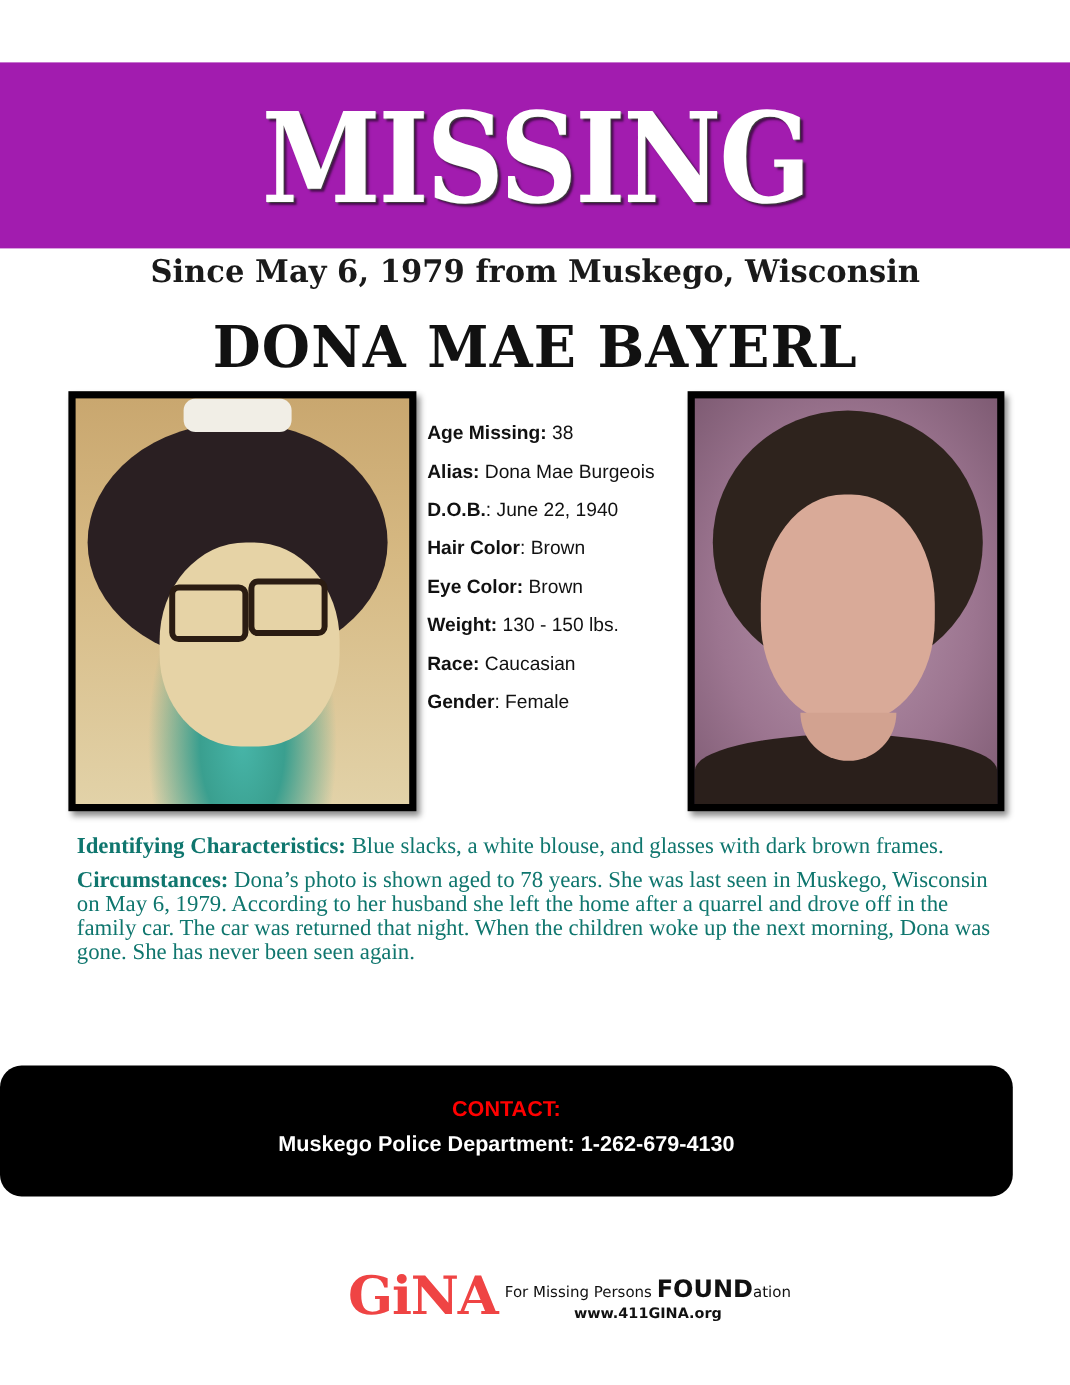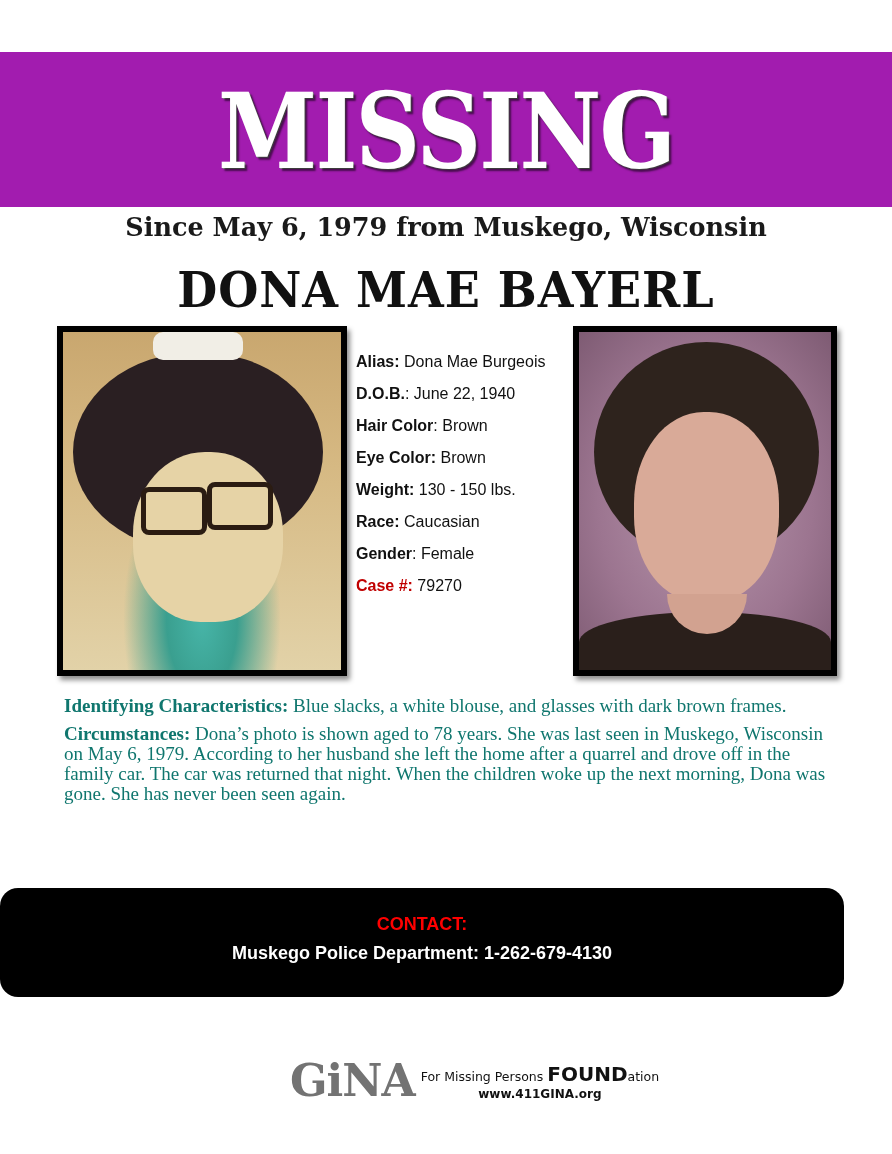--- a/index.html
+++ b/index.html
@@ -58,21 +58,21 @@
     .contact {
       position: absolute; left: 0; top: 888px; width: 844px; height: 109px; background: #000;
       text-align: center; color: #fff; border-radius: 18px;
     }
     .contact-label { margin-top: 26px; font-weight: bold; font-size: 18px; color: #ff0000; }
     .contact-line { margin-top: 8px; font-weight: bold; font-size: 18px; color: #ffffff; }
     .logo {
       position: absolute; left: 290px; top: 1058px; height: 46px; display: flex; align-items: center;
     }
     .logo-mark {
-      font-family: "DejaVu Serif", "Liberation Serif", serif; font-weight: bold; font-size: 44px; color: #737373;
+      font-family: "DejaVu Serif", "Liberation Serif", serif; font-weight: bold; font-size: 44px; color: #ef4444;
       letter-spacing: -1px; line-height: 1;
     }
     .logo-text { margin-left: 6px; text-align: center; font-family: "DejaVu Sans", sans-serif; color: #111; }
     .logo-tag { font-size: 12.5px; }
     .logo-tag b { font-size: 20px; }
     .logo-url { font-size: 12px; font-weight: bold; margin-top: 1px; }
   </style>
 </head>
 <body>
 
@@ -87,28 +87,28 @@
   <div class="photo">
     <div class="hair" style="left:10px;top:20px;width:250px;height:200px;background:#2a1f22;"></div>
     <div class="face" style="left:70px;top:120px;width:150px;height:170px;background:#e6d3a6;"></div>
     <div style="position:absolute;left:78px;top:155px;width:56px;height:38px;border:5px solid #2b1c12;border-radius:8px;"></div>
     <div style="position:absolute;left:144px;top:150px;width:56px;height:38px;border:5px solid #2b1c12;border-radius:8px;"></div>
     <div style="position:absolute;left:90px;top:0px;width:90px;height:28px;background:#f1eee6;border-radius:10px;"></div>
   </div>
 </div>
 
 <div class="details">
+  <div class="row"><span class="lbl">Age Missing:</span><span> 38</span></div>
   <div class="row"><span class="lbl">Alias:</span><span> Dona Mae Burgeois</span></div>
   <div class="row"><span class="lbl">D.O.B.</span><span>: June 22, 1940</span></div>
   <div class="row"><span class="lbl">Hair Color</span><span>:  Brown</span></div>
   <div class="row"><span class="lbl">Eye Color:</span><span>  Brown</span></div>
   <div class="row"><span class="lbl">Weight:</span><span>  130 - 150 lbs.</span></div>
   <div class="row"><span class="lbl">Race:</span><span>  Caucasian</span></div>
   <div class="row"><span class="lbl">Gender</span><span>:  Female</span></div>
-  <div class="row"><span class="lbl red">Case #:</span><span>  79270</span></div>
 </div>
 
 <div class="photo-frame photo-right">
   <div class="photo">
     <div class="hair" style="left:15px;top:10px;width:225px;height:220px;background:#2e231d;"></div>
     <div class="face" style="left:55px;top:80px;width:145px;height:190px;background:#d9aa98;"></div>
     <div style="position:absolute;left:0;top:280px;width:252px;height:60px;background:#2a1f1b;border-radius:60% 60% 0 0;"></div>
     <div style="position:absolute;left:88px;top:262px;width:80px;height:40px;background:#d2a290;border-radius:0 0 40px 40px;"></div>
   </div>
 </div>

